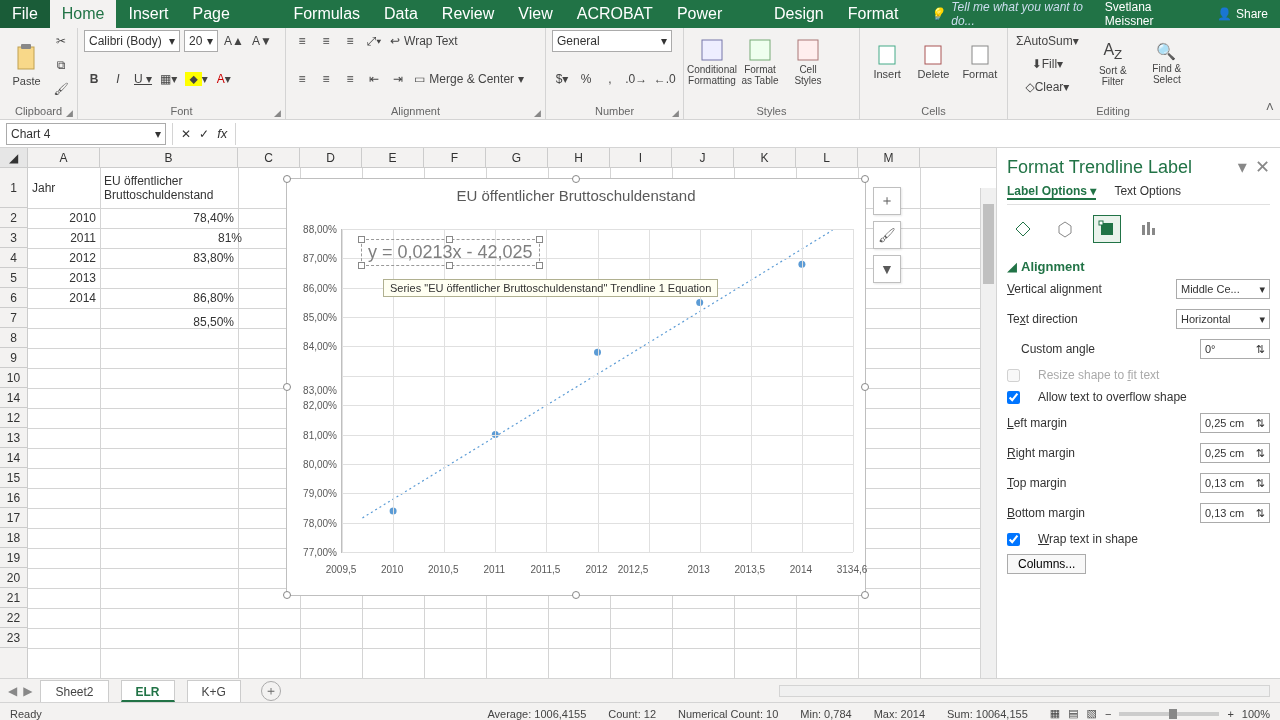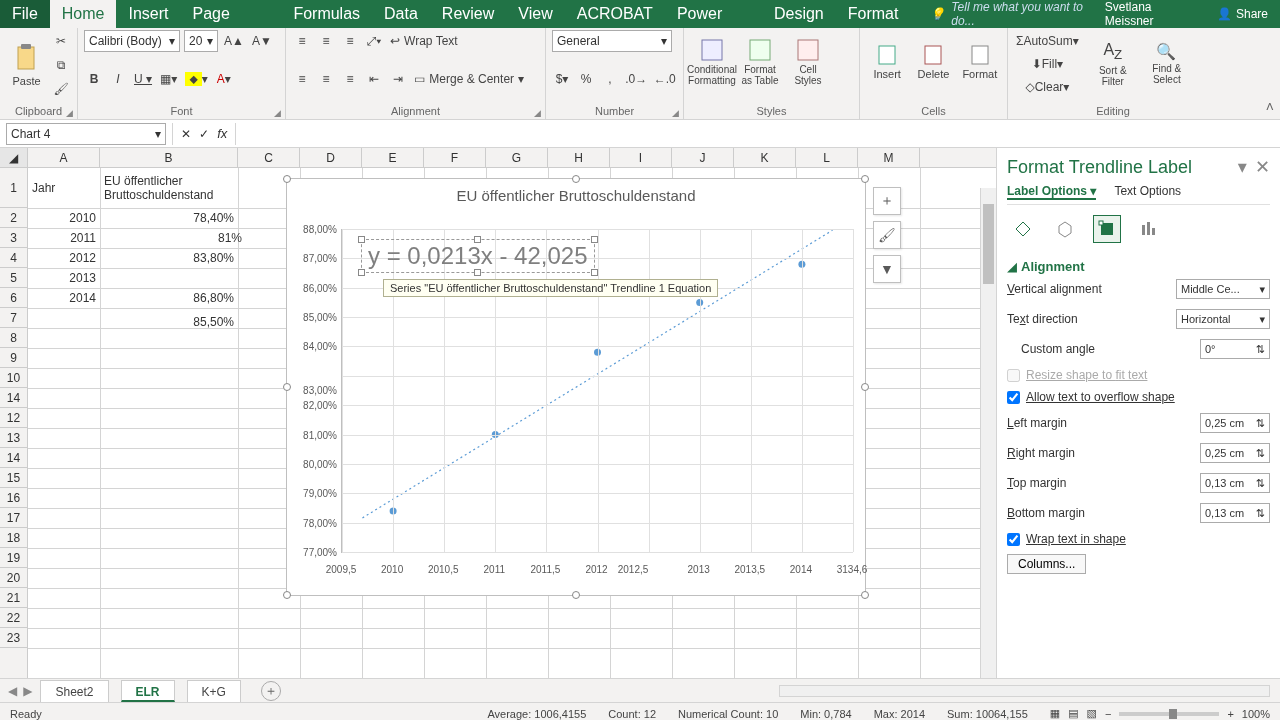--- a/index.html
+++ b/index.html
@@ -55,41 +55,41 @@
 
 
 .chart { position: absolute; left: 258px; top: 10px; width: 580px; height: 418px; background: #fff; border: 1px solid #bfbfbf; }
 .chart-handle { position: absolute; width: 8px; height: 8px; background: #fff; border: 1px solid #888; border-radius: 50%; }
 .chart-title { text-align: center; font-size: 15px; color: #595959; padding: 8px 0 4px; }
 .plot { position: absolute; left: 54px; top: 50px; right: 12px; bottom: 42px; border-left: 1px solid #bfbfbf; border-bottom: 1px solid #bfbfbf; }
 .plot .grid-h { position: absolute; left:0; right:0; height:1px; background:#e0e0e0; }
 .plot .grid-v { position: absolute; top:0; bottom:0; width:1px; background:#e0e0e0; }
 .ytick { position: absolute; left: 6px; width: 44px; text-align: right; font-size: 10px; color: #595959; transform: translateY(-50%); }
 .xtick { position: absolute; bottom: 20px; font-size: 10px; color: #595959; transform: translateX(-50%); }
-.trend-eq { position: absolute; left: 74px; top: 60px; font-size: 24px; color: #7f7f7f; background: transparent; padding: 2px 6px; border: 1px dashed #999; }
+.trend-eq { position: absolute; left: 74px; top: 60px; font-size: 18px; color: #7f7f7f; background: transparent; padding: 2px 6px; border: 1px dashed #999; }
 .trend-eq .sel-h { position: absolute; width:7px; height:7px; background:#fff; border:1px solid #888; }
 .tooltip { position: absolute; left: 96px; top: 100px; background: #fffff2; border: 1px solid #b0b090; padding: 2px 6px; font-size: 11px; color: #333; }
 .chart-side { position: absolute; right: -36px; top: 8px; display: flex; flex-direction: column; gap: 6px; }
 .chart-side .sidebtn { width: 28px; height: 28px; background: #fff; border: 1px solid #bfbfbf; display:flex; align-items:center; justify-content:center; font-size: 14px; color:#595959; box-shadow: 1px 1px 2px rgba(0,0,0,0.1); }
 
 
 .taskpane { width: 284px; border-left: 1px solid #d4d4d4; background: #fff; padding: 8px 10px; position: relative; overflow: hidden; }
 .tp-title { font-size: 18px; color: #217346; padding-bottom: 6px; display:flex; justify-content:space-between; align-items:center; }
 .tp-tabs { display:flex; gap: 18px; font-size: 12px; border-bottom: 1px solid #e0e0e0; padding-bottom: 4px; }
 .tp-tabs .active { border-bottom: 2px solid #217346; color: #217346; font-weight: bold; }
 .tp-icons { display:flex; gap: 14px; padding: 10px 2px; }
 .tp-icons .ico { width: 28px; height: 28px; display:flex; align-items:center; justify-content:center; border:1px solid transparent; }
 .tp-icons .ico.active { border-color: #217346; background:#eaf3ec; }
 .tp-section { padding-top: 6px; }
 .tp-section-h { color: #217346; font-size: 13px; display:flex; align-items:center; gap:4px; cursor:pointer; }
 .tp-field { display:flex; align-items:center; justify-content:space-between; font-size: 12px; padding: 5px 0; }
 .tp-field label u { text-decoration: underline; }
 .tp-select { width: 94px; height: 20px; border:1px solid #ababab; padding: 0 4px; font-size: 11px; display:flex; align-items:center; justify-content:space-between; background:#fff;}
 .tp-spin { width: 70px; height: 20px; border:1px solid #ababab; padding: 0 4px; font-size: 11px; display:flex; align-items:center; justify-content:space-between; background:#fff;}
-.tp-check { display:flex; align-items:center; gap:6px; font-size: 12px; padding: 4px 0; text-decoration: underline;}
+.tp-check { display:flex; align-items:center; gap:18px; font-size: 12px; padding: 4px 0;}
 .tp-btn { border:1px solid #ababab; padding: 2px 10px; font-size: 12px; background:#f8f8f8; margin-top:4px;}
 
 
 .sheettabs { height: 24px; border-top: 1px solid #d4d4d4; display:flex; align-items:center; background:#f3f2f1; }
 .nav-arrows { padding: 0 8px; display:flex; gap:6px; color:#888; }
 .stab { padding: 0 14px; height: 22px; line-height: 22px; border: 1px solid #ccc; border-bottom: none; background:#fff; font-size: 12px; margin-right: 12px; color: #444;}
 .stab.active { background:#fff; color: #217346; font-weight: bold; border-bottom: 2px solid #217346;}
 .addsheet { width:20px; height:20px; border:1px solid #aaa; border-radius:50%; display:flex; align-items:center; justify-content:center; margin-left:8px; font-size:13px; color:#666;}
 .hscroll { flex:1; margin: 0 10px; height: 12px; background:#f0f0f0; border:1px solid #d4d4d4; position:relative;}
 

